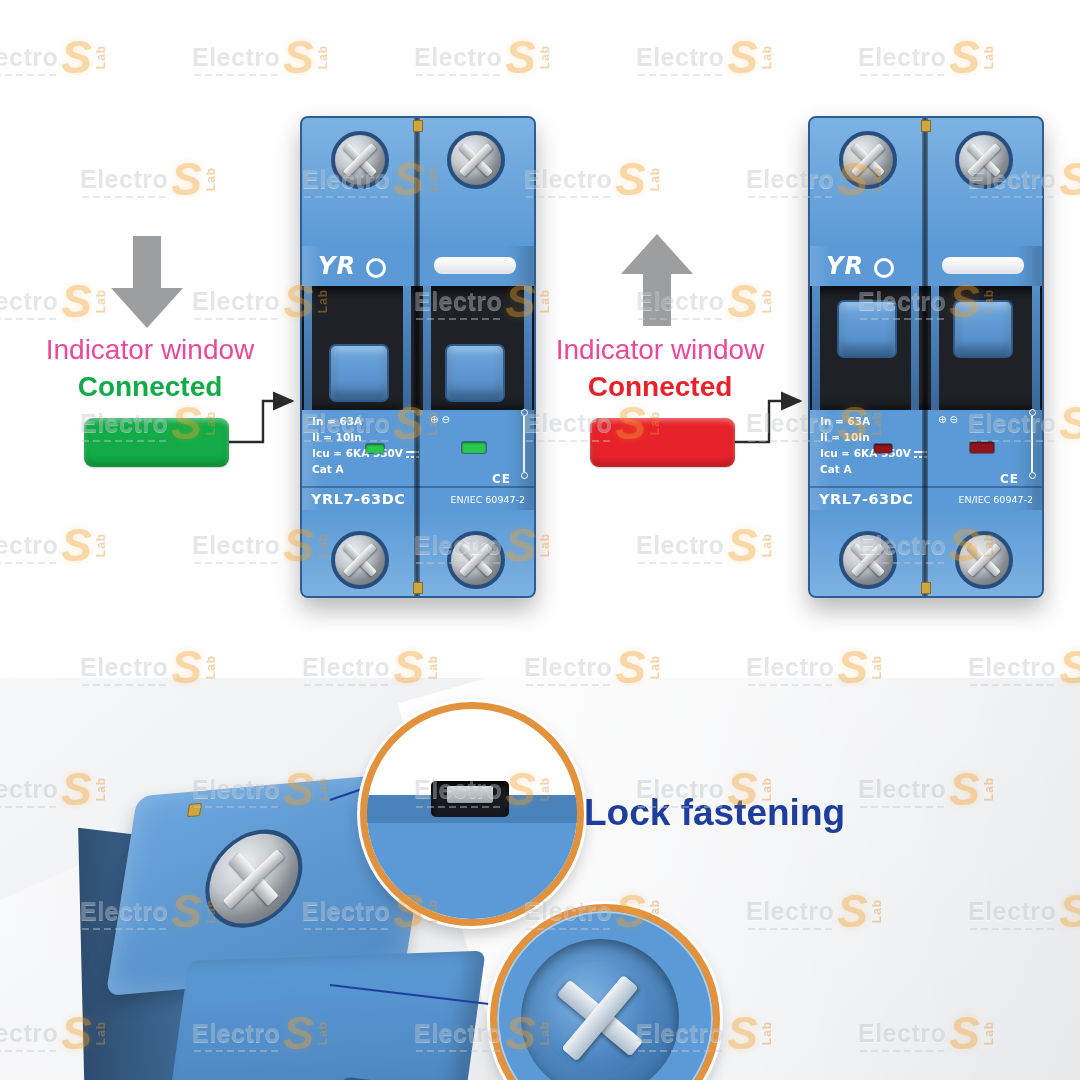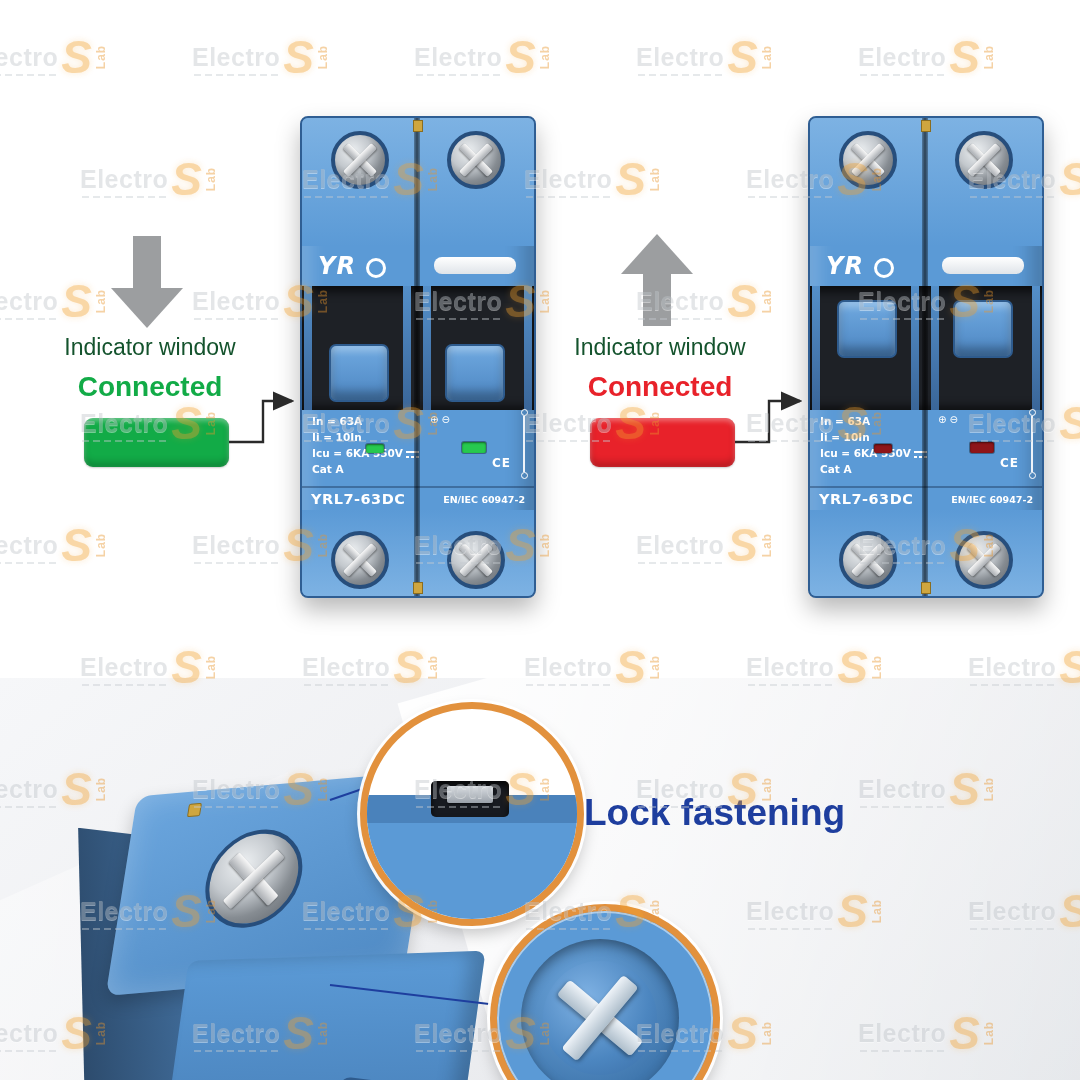--- a/index.html
+++ b/index.html
@@ -9,21 +9,21 @@
   
   #top{position:absolute;left:0;top:0;width:1080px;height:660px;background:#fff;}
 
   .arrow-shaft{position:absolute;background:#9c9ea0;}
   .arrow-head{position:absolute;width:0;height:0;}
   #arrow-down .arrow-shaft{left:133px;top:236px;width:28px;height:52px;}
   #arrow-down .arrow-head{left:111px;top:288px;border-left:36px solid transparent;border-right:36px solid transparent;border-top:40px solid #9c9ea0;}
   #arrow-up .arrow-head{left:621px;top:234px;border-left:36px solid transparent;border-right:36px solid transparent;border-bottom:40px solid #9c9ea0;}
   #arrow-up .arrow-shaft{left:643px;top:274px;width:28px;height:52px;}
 
-  .ind-label{position:absolute;width:284px;text-align:center;font-size:23px;color:#14532d;}
+  .ind-label{position:absolute;width:284px;text-align:center;font-size:28px;color:#ec4899;}
   #panel-left .ind-label{left:8px;top:334px;}
   #panel-right .ind-label{left:518px;top:334px;}
   .state-label{position:absolute;width:284px;text-align:center;font-size:28px;font-weight:bold;}
   #panel-left .state-label{left:8px;top:371px;}
   #panel-right .state-label{left:518px;top:371px;}
   .state-chip{position:absolute;width:145px;height:49px;border-radius:9px;
               box-shadow:inset 0 3px 5px rgba(255,255,255,.35), inset 0 -5px 7px rgba(0,0,0,.2), 0 1px 2px rgba(0,0,0,.2);}
   #panel-left .state-chip{left:84px;top:418px;}
   #panel-right .state-chip{left:590px;top:418px;}
 
@@ -68,29 +68,29 @@
   .spec{padding-left:10px;font-size:10.5px;font-weight:bold;line-height:16px;white-space:nowrap;}
   .spec:first-child{padding-top:3px;}
   .dc-sym{display:inline-block;width:13px;height:9px;margin-left:3px;position:relative;vertical-align:middle;}
   .dc-sym::before{content:"";position:absolute;left:0;right:0;top:1px;height:2px;background:#fff;}
   .dc-sym::after{content:"";position:absolute;left:0;right:0;bottom:1px;height:2px;
                  background:repeating-linear-gradient(90deg,#fff 0 3px,transparent 3px 5px);}
   .polarity{position:absolute;left:128px;top:4px;font-size:10px;letter-spacing:3px;}
   .indicator{position:absolute;border-radius:2px;box-shadow:inset 0 1px 2px rgba(0,0,0,.5), 0 0 0 1px rgba(0,0,0,.35);}
   .indicator.ind-l{left:64px;top:34px;width:18px;height:9px;}
   .indicator.ind-r{left:160px;top:32px;width:24px;height:11px;}
-  .ce{position:absolute;left:190px;top:46px;font-size:12px;font-weight:bold;letter-spacing:1px;}
+  .ce{position:absolute;left:190px;top:62px;font-size:12px;font-weight:bold;letter-spacing:1px;}
   .iso-line{position:absolute;left:221px;top:6px;height:56px;border-left:2px solid rgba(255,255,255,.9);}
   .iso-line::before,.iso-line::after{content:"";position:absolute;left:-4px;width:5px;height:5px;border:1.5px solid #fff;border-radius:50%;}
   .iso-line::before{top:-7px;} .iso-line::after{bottom:-7px;}
 
   .bk-model{position:absolute;left:0;top:368px;width:100%;height:24px;display:flex;justify-content:space-between;align-items:center;
             padding:0 9px;box-sizing:border-box;border-top:2px solid rgba(10,30,60,.35);color:#fff;}
   .model{font-size:14.5px;font-weight:bold;letter-spacing:.5px;}
-  .standard{font-size:9.5px;font-weight:bold;}
+  .standard{font-size:9.5px;font-weight:normal;}
 
   .seam{position:absolute;left:112px;top:0;bottom:0;width:6px;
         background:linear-gradient(90deg,rgba(0,0,0,.3),rgba(0,0,0,.62),rgba(0,0,0,.3));}
   .clip{position:absolute;left:111px;width:10px;height:12px;background:#cfa63f;border:1px solid #8a6d20;box-sizing:border-box;}
   .clip.c-top{top:2px;} .clip.c-bot{bottom:2px;}
 
   
   #bottom{position:absolute;left:0;top:678px;width:1080px;height:402px;overflow:hidden;
           background:linear-gradient(140deg,#f6f7f9 0%,#ecedf0 55%,#e0e3e7 100%);}
   .deco{position:absolute;background:linear-gradient(120deg,rgba(255,255,255,.95),rgba(255,255,255,0));}

